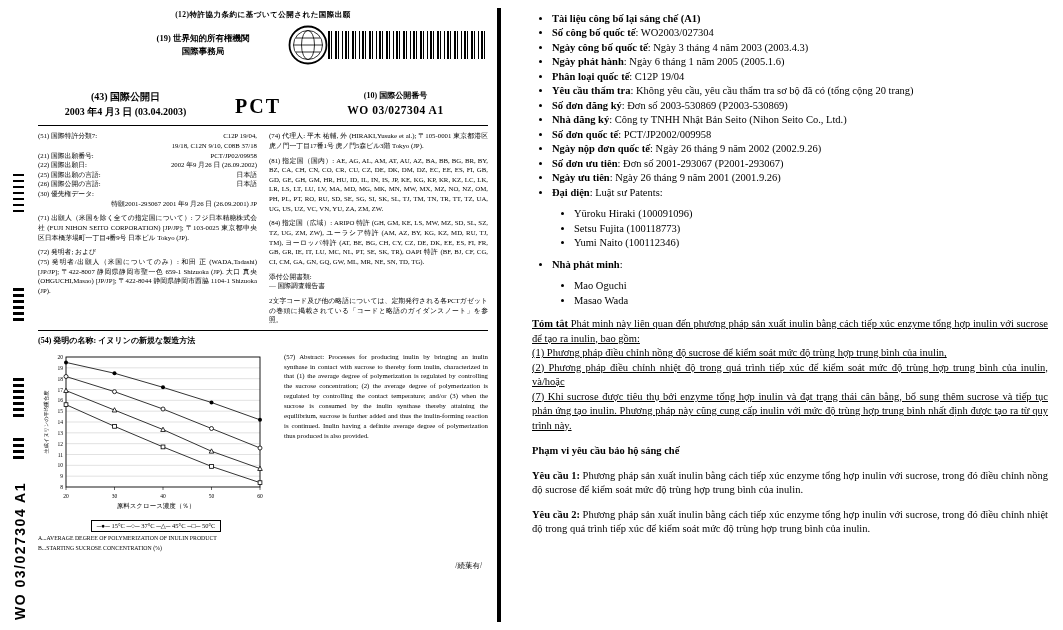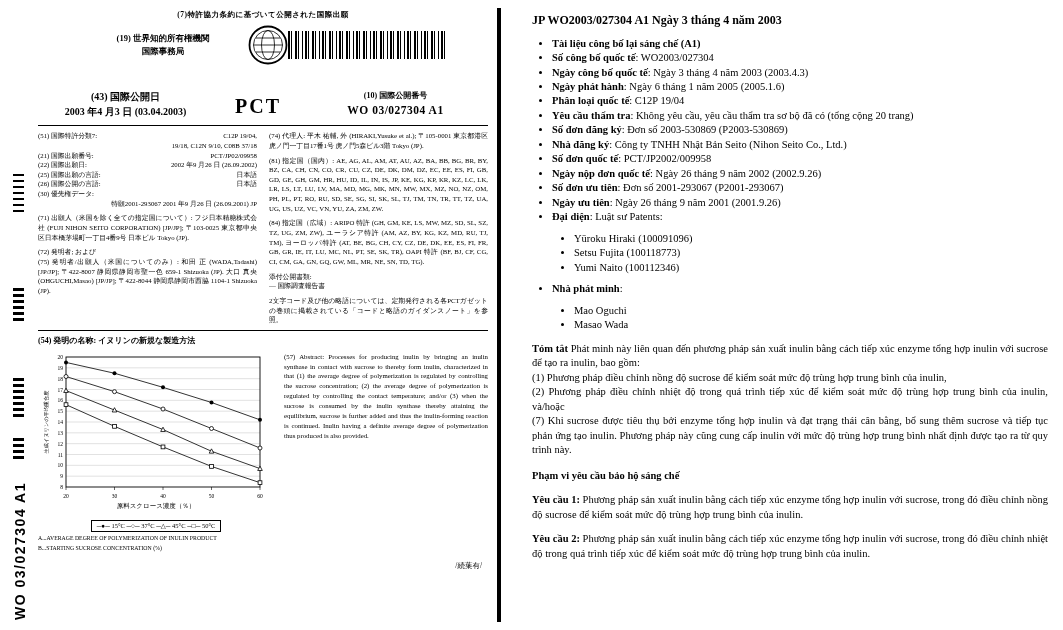--- a/index.html
+++ b/index.html
@@ -12,21 +12,21 @@
   .spine { position:absolute; left:0; top:0; width:26px; height:618px; }
   .spine-text { position:absolute; left:4px; top:614px; transform:rotate(-90deg); transform-origin:0 0;
     font-family:"Liberation Sans", sans-serif; font-weight:bold; font-size:14px; letter-spacing:1.5px; white-space:nowrap; }
   .tickgroup { position:absolute; left:5px; width:11px;
     background: repeating-linear-gradient(180deg, #000 0 2.5px, #fff 2.5px 6px); }
   .tg1 { top:168px; height:40px; } .tg2 { top:282px; height:34px; }
   .tg3 { top:372px; height:42px; } .tg4 { top:432px; height:24px; }
 
   .lp-content { margin-left:30px; padding:4px 4px 0 0; }
   .line12 { text-align:center; font-weight:bold; font-size:7.5px; letter-spacing:0.5px; }
-  .head-row { display:flex; justify-content:center; align-items:center; margin-top:5px; }
+  .head-row { display:flex; justify-content:flex-end; align-items:center; margin-top:5px; }
   .org { width:170px; text-align:center; font-size:8.5px; font-weight:bold; line-height:1.55; }
   .seal { width:40px; height:40px; }
   .barcode { width:160px; height:28px;
     background: repeating-linear-gradient(90deg, #000 0 2px, #fff 2px 3px, #000 3px 4px, #fff 4px 7px, #000 7px 9px, #fff 9px 10px, #000 10px 11px, #fff 11px 14px, #000 14px 15px, #fff 15px 17px); }
   .pub-row { display:flex; justify-content:space-between; align-items:flex-end; margin-top:7px; font-weight:bold; }
   .pub-left { width:175px; text-align:center; font-size:10px; line-height:1.5; }
   .pct { font-size:20px; letter-spacing:2px; padding-bottom:1px; }
   .pub-right { width:185px; text-align:center; font-size:8px; line-height:1.5;margin-top:18px; }
   .pubno { font-size:11.5px; letter-spacing:0.5px; }
   .rule { border:none; border-top:1.6px solid #000; margin:6px 0 5px 0; }
@@ -56,41 +56,41 @@
   
   .divider { position:absolute; left:497px; top:8px; width:4px; height:614px; background:#000; }
 
   
   .right-page { position:absolute; left:532px; top:12px; width:516px; font-size:10.5px; line-height:1.38; }
   .r-title { font-weight:bold; font-size:12px; margin-bottom:8px; }
   .right-page ul { margin:0 0 0 20px; padding:0; }
   .right-page li { margin:0; }
   ul.sub { margin:7px 0 7px 42px; }
   .b { font-weight:bold; }
-  .just { text-align:justify; }
+  .just { text-align:justify;text-decoration:underline; }
   .summary-block { margin-top:9px; }
   .claims-heading { font-weight:bold; margin-top:11px; }
   .claim { margin-top:10px; text-align:justify; }
 </style>
 </head>
 <body>
 
 <div class="canvas">
 
   <div class="left-page">
     <div class="spine">
       <div class="tickgroup tg1"></div>
       <div class="tickgroup tg2"></div>
       <div class="tickgroup tg3"></div>
       <div class="tickgroup tg4"></div>
       <div class="spine-text">WO 03/027304 A1</div>
     </div>
 
     <div class="lp-content">
-      <div class="line12">(7)特許協力条約に基づいて公開された国際出願</div>
+      <div class="line12">(12)特許協力条約に基づいて公開された国際出願</div>
 
       <div class="head-row">
         <div class="org">
           <div>(19) 世界知的所有権機関</div>
           <div>国際事務局</div>
         </div>
         <div class="seal">
           <svg viewBox="0 0 40 40" width="40" height="40">
             <circle cx="20" cy="20" r="18.5" fill="none" stroke="#000" stroke-width="1.8"></circle>
             <circle cx="20" cy="20" r="14.5" fill="none" stroke="#000" stroke-width="0.8"></circle>
@@ -253,21 +253,20 @@
         <div class="abstract">(57) Abstract: Processes for producing inulin by bringing an inulin synthase in contact with sucrose to thereby form inulin, characterized in that (1) the average degree of polymerization is regulated by controlling the sucrose concentration; (2) the average degree of polymerization is regulated by controlling the contact temperature; and/or (3) when the sucrose is consumed by the inulin synthase thereby attaining the equilibrium, sucrose is further added and thus the inulin-forming reaction is continued. Inulin having a definite average degree of polymerization thus produced is also provided.</div>
       </div>
 
       <div class="lp-footer">/続葉有/</div>
     </div>
   </div>
 
   <div class="divider"></div>
 
   <div class="right-page">
-    <div class="r-title">JP WO2003/027304 A1 Ngày 3 tháng 4 năm 2003</div>
 
     <ul>
 
         <li><b class="b">Tài liệu công bố lại sáng chế (A1)</b><span></span></li>
 
         <li><b class="b">Số công bố quốc tế</b><span>: WO2003/027304</span></li>
 
         <li><b class="b">Ngày công bố quốc tế</b><span>: Ngày 3 tháng 4 năm 2003 (2003.4.3)</span></li>
 
         <li><b class="b">Ngày phát hành</b><span>: Ngày 6 tháng 1 năm 2005 (2005.1.6)</span></li>

